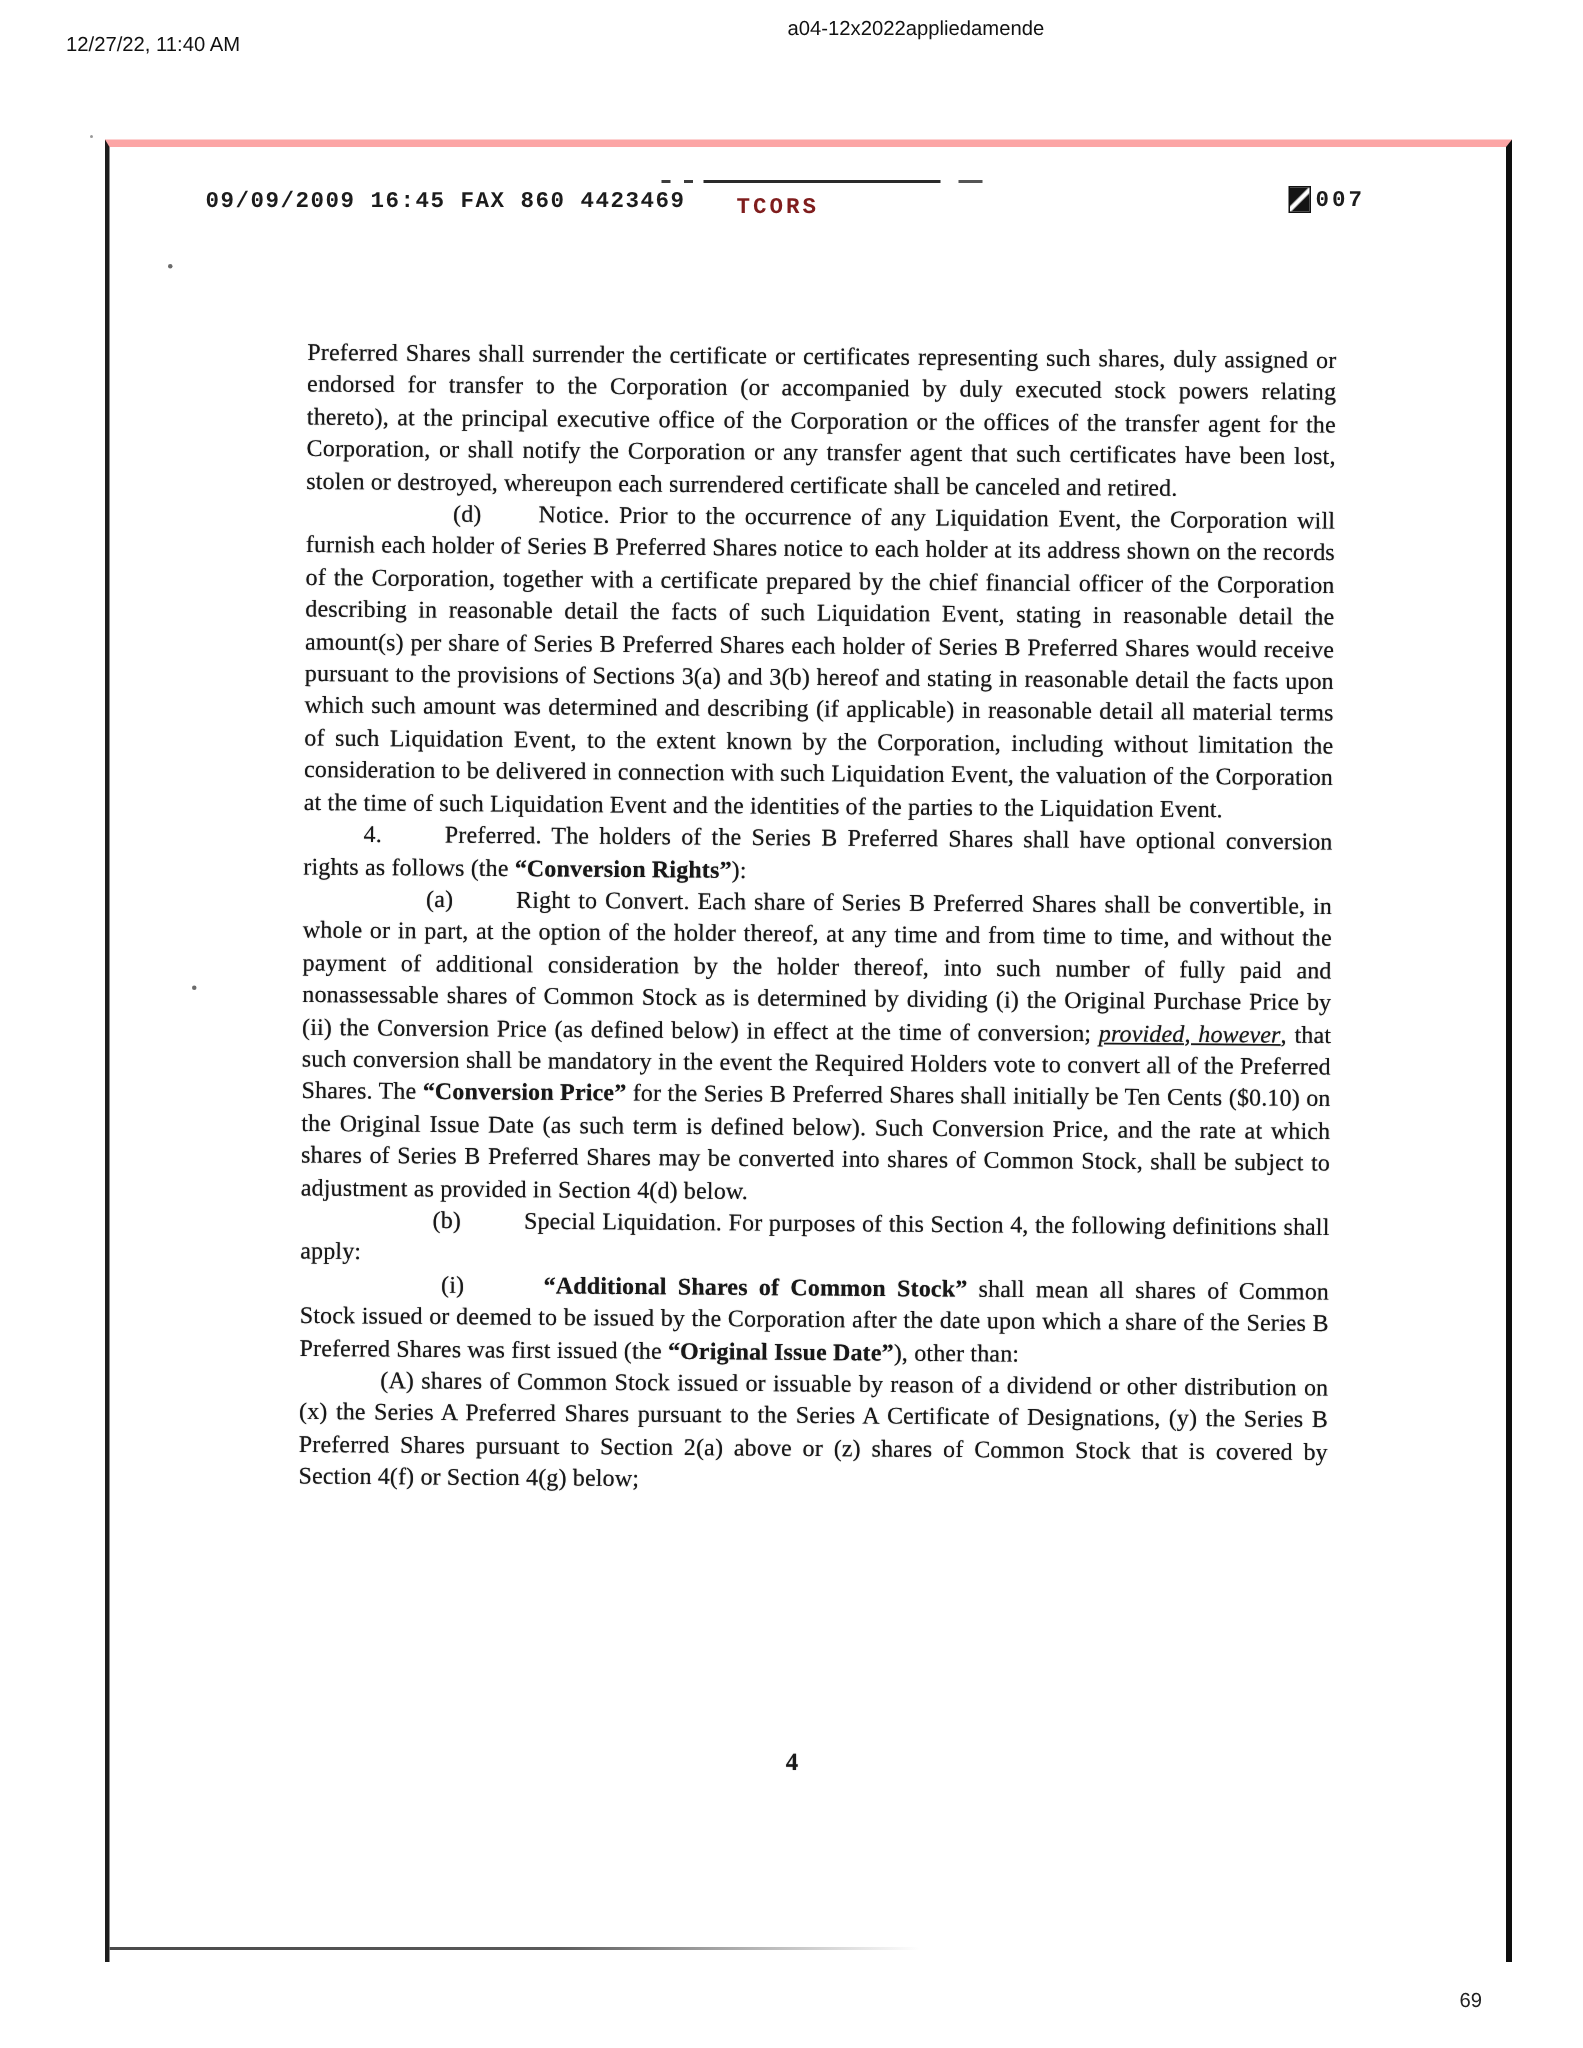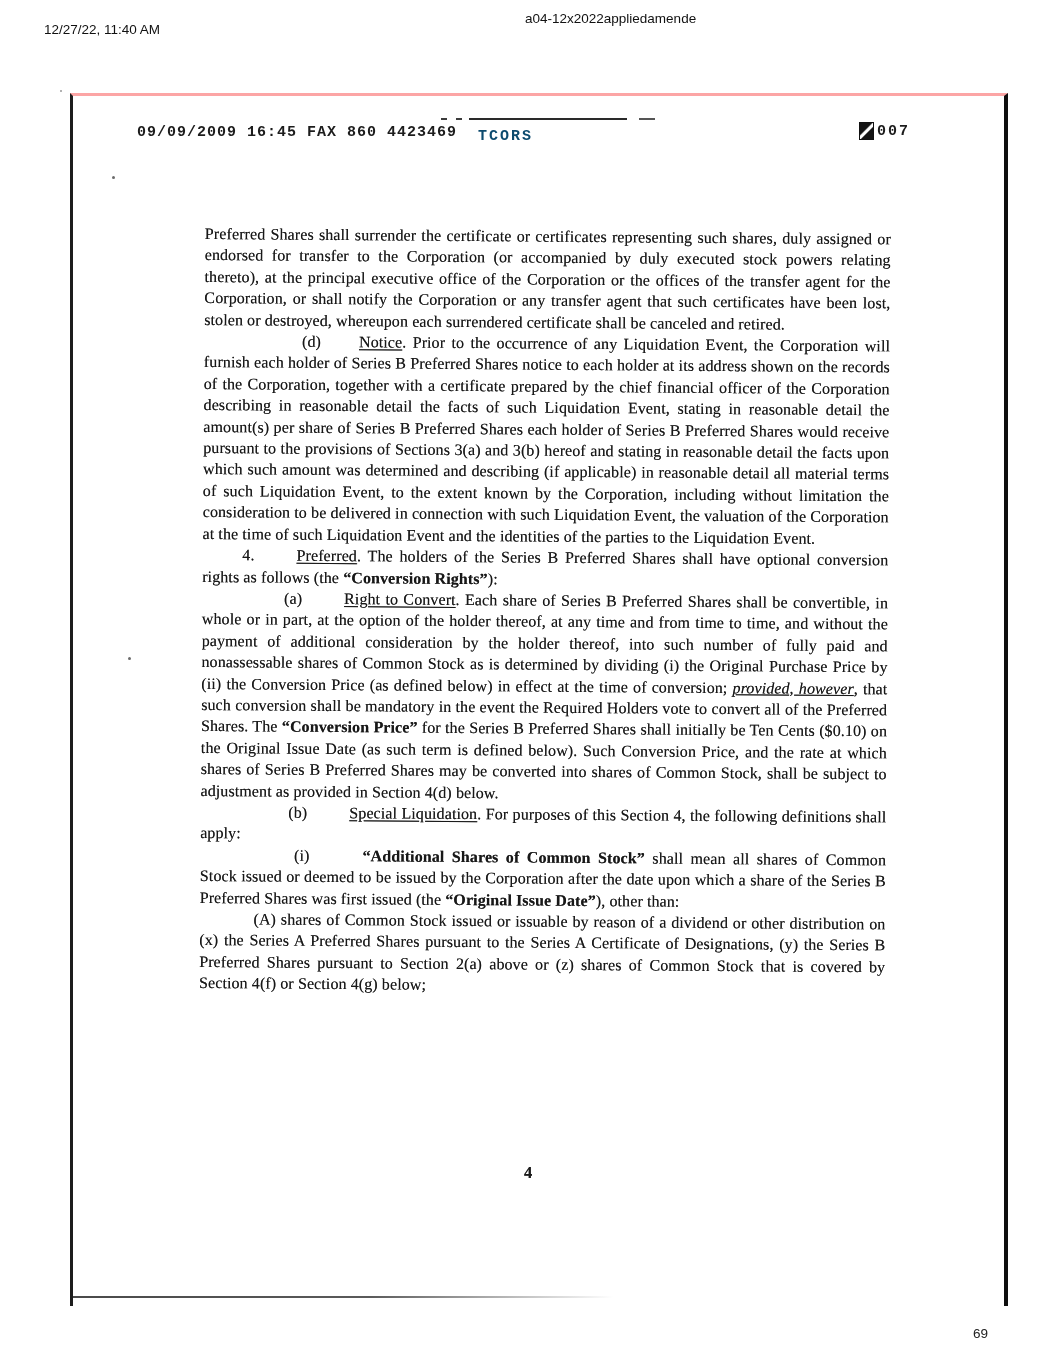--- a/index.html
+++ b/index.html
@@ -7,29 +7,29 @@
           font-family:"Liberation Sans", sans-serif;color:#000;}
 
   
   .print-header-left{position:absolute;left:44px;top:22px;font-size:13.5px;color:#111;}
   .print-header-title{position:absolute;left:525px;top:11px;font-size:13.5px;color:#111;}
   .print-footer-url{position:absolute;left:44px;top:1320px;font-size:13.5px;color:#222;}
   .print-footer-page{position:absolute;left:973px;top:1326px;font-size:13.5px;color:#222;}
 
   
   .scan-page{position:absolute;left:70px;top:93px;width:931px;height:1210px;background:#fff;
-             border-top:3px solid #fca5a5;border-left:3px solid #1d1d1d;border-right:4px solid #0e0e0e;}
+             border-top:5px solid #fca5a5;border-left:3px solid #1d1d1d;border-right:4px solid #0e0e0e;}
   .page-bottom-line{position:absolute;left:0px;top:1200px;width:540px;height:2px;
              background:linear-gradient(to right,#4a4a4a 0%,#5a5a5a 55%,rgba(90,90,90,0) 100%);}
 
   
   .fax-line{position:absolute;left:64px;top:28px;font-family:"Liberation Mono", monospace;
             font-weight:bold;font-size:15px;letter-spacing:1px;color:#1c1c1c;}
-  .fax-center{position:absolute;left:405px;top:32px;font-family:"Liberation Mono", monospace;
-            font-weight:bold;font-size:15px;letter-spacing:2px;color:#0c4a6e;}
+  .fax-center{position:absolute;left:418px;top:32px;font-family:"Liberation Mono", monospace;
+            font-weight:bold;font-size:15px;letter-spacing:2px;color:#7f1d1d;}
   .fax-stamp{position:absolute;left:786px;top:26px;font-family:"Liberation Mono", monospace;
             font-weight:bold;font-size:15px;letter-spacing:2px;color:#1c1c1c;display:flex;align-items:flex-end;gap:3px;}
   .stamp-glyph{display:inline-block;width:13px;height:16px;
             background:linear-gradient(135deg,#141414 40%,#ffffff 46%,#ffffff 55%,#141414 61%);
             border:1px solid #111;}
   .dash-rule{position:absolute;left:368px;top:22px;height:2px;display:flex;align-items:center;}
   .dash-rule span{display:inline-block;height:2px;background:#3c3c3c;}
   .dash-rule .d1{width:6px;margin-right:9px;}
   .dash-rule .d2{width:6px;margin-right:7px;}
   .dash-rule .d3{width:158px;margin-right:12px;background:#2a2a2a;}
@@ -41,21 +41,21 @@
             text-align:justify;color:#181818;letter-spacing:0.1px;
             text-shadow:0 0 0.6px rgba(25,25,25,0.7);
             transform:rotate(0.45deg);transform-origin:0 0;}
   .doc-text p{margin:0;padding:0;}
   .par-notice{margin-top:13px;text-indent:98px;}
   .par-conversion{margin-top:20px;text-indent:40px;}
   .par-right-to-convert{margin-top:12px;text-indent:82px;}
   .par-special-definitions{margin-top:35px;text-indent:88px;}
   .par-additional-shares{margin-top:22px;margin-left:37px;text-indent:94px;}
   .par-clause-a{margin-top:9px;margin-left:137px;margin-right:16px;text-indent:54px;}
-  .u{text-decoration:underline;text-underline-offset:2px;}
+  .u{text-underline-offset:2px;}
   .b{font-weight:bold;}
   .i{font-style:italic;text-decoration:underline;}
   .tab-sm{display:inline-block;width:38px;}
   .tab-md{display:inline-block;width:42px;}
   .tab-lg{display:inline-block;width:53px;}
 
   .page-number{position:absolute;left:380px;top:1067px;width:150px;text-align:center;
             font-family:"Liberation Serif", serif;font-size:16.5px;font-weight:bold;color:#1a1a1a;
             text-shadow:0 0 0.6px rgba(25,25,25,0.6);}
 

